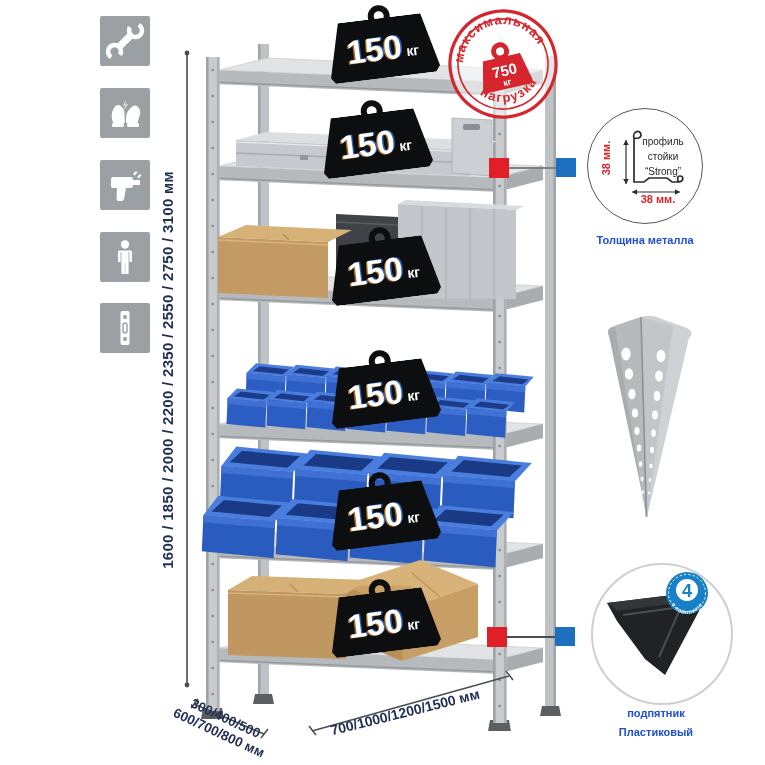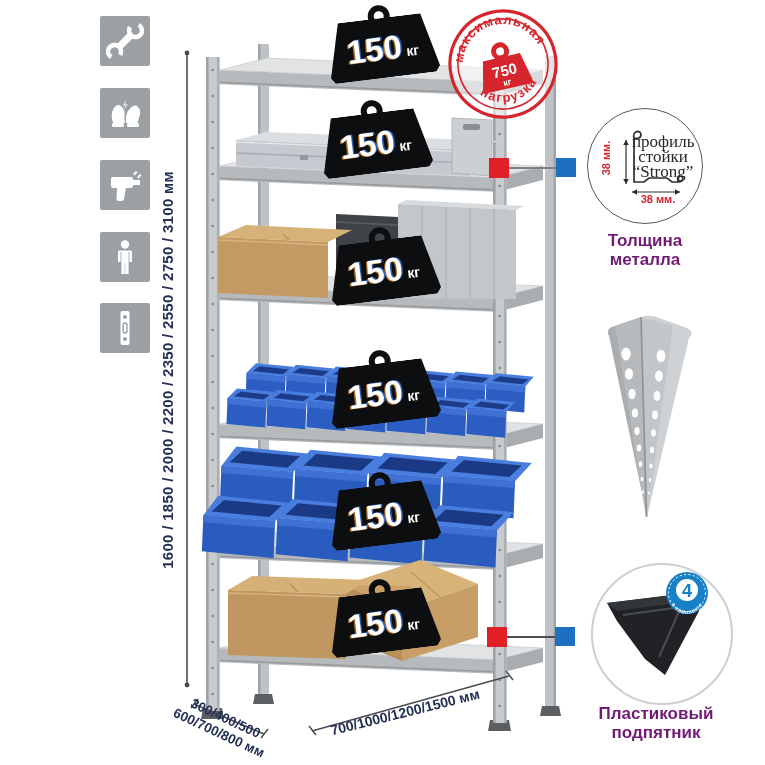--- a/index.html
+++ b/index.html
@@ -45,30 +45,30 @@
   
   .stamp{position:absolute;left:446px;top:7px;width:114px;height:114px;transform:rotate(-13deg);}
 
   
   .profile-circle{
     position:absolute;left:587px;top:108px;width:116px;height:116px;
     border:1.4px solid #55585b;border-radius:50%;box-sizing:border-box;background:#fff;
   }
   .profile-label{
     position:absolute;left:44px;top:25px;width:62px;text-align:center;
-    font-size:17px;color:#26282a;line-height:15px;font-family:Liberation Serif, serif;
+    font-size:10px;color:#26282a;line-height:15px;
   }
   .profile-label span{display:block;}
   .dim-red{position:absolute;color:#d6252c;font-size:11px;font-weight:bold;white-space:nowrap;}
   .dim-red.vert{left:-8px;top:43px;width:52px;text-align:center;transform:rotate(-90deg);}
   .dim-red.horiz{left:40px;top:84px;width:60px;text-align:center;}
 
   .caption{
-    position:absolute;text-align:center;color:#701a75;
-    font-size:17px;font-weight:bold;line-height:19px;
+    position:absolute;text-align:center;color:#1d4ed8;
+    font-size:11px;font-weight:bold;line-height:19px;
   }
   .caption-thickness{left:575px;top:231px;width:140px;}
   .caption-foot{left:583px;top:704px;width:146px;}
 
   
   .foot-circle{
     position:absolute;left:591px;top:563px;width:142px;height:142px;
     border:2px solid #ccd0d3;border-radius:50%;box-sizing:border-box;background:#fff;
   }
   .count-badge{position:absolute;left:72px;top:6px;width:44px;height:44px;}
@@ -501,21 +501,21 @@
       <circle cx="22" cy="19" r="11" fill="#ffffff"></circle>
       <text x="22" y="26" text-anchor="middle" font-size="18" font-weight="bold" fill="#1780c6">4</text>
       <text font-size="5.4" font-weight="bold" fill="#ffffff" letter-spacing="0.5">
         <textPath href="#badgeArc" startOffset="50%" text-anchor="middle">в комплекте</textPath>
       </text>
     </svg>
   </div>
 </div>
 
 <div class="caption caption-foot">
+  <span style="display:block">подпятник</span>
   <span style="display:block">Пластиковый</span>
-  <span style="display:block">подпятник</span>
 </div>
 
 <div class="depth-label">
   <span>300/400/500</span>
   <span>600/700/800 мм</span>
 </div>
 <div class="width-label">700/1000/1200/1500 мм</div>
 
 </body></html>

